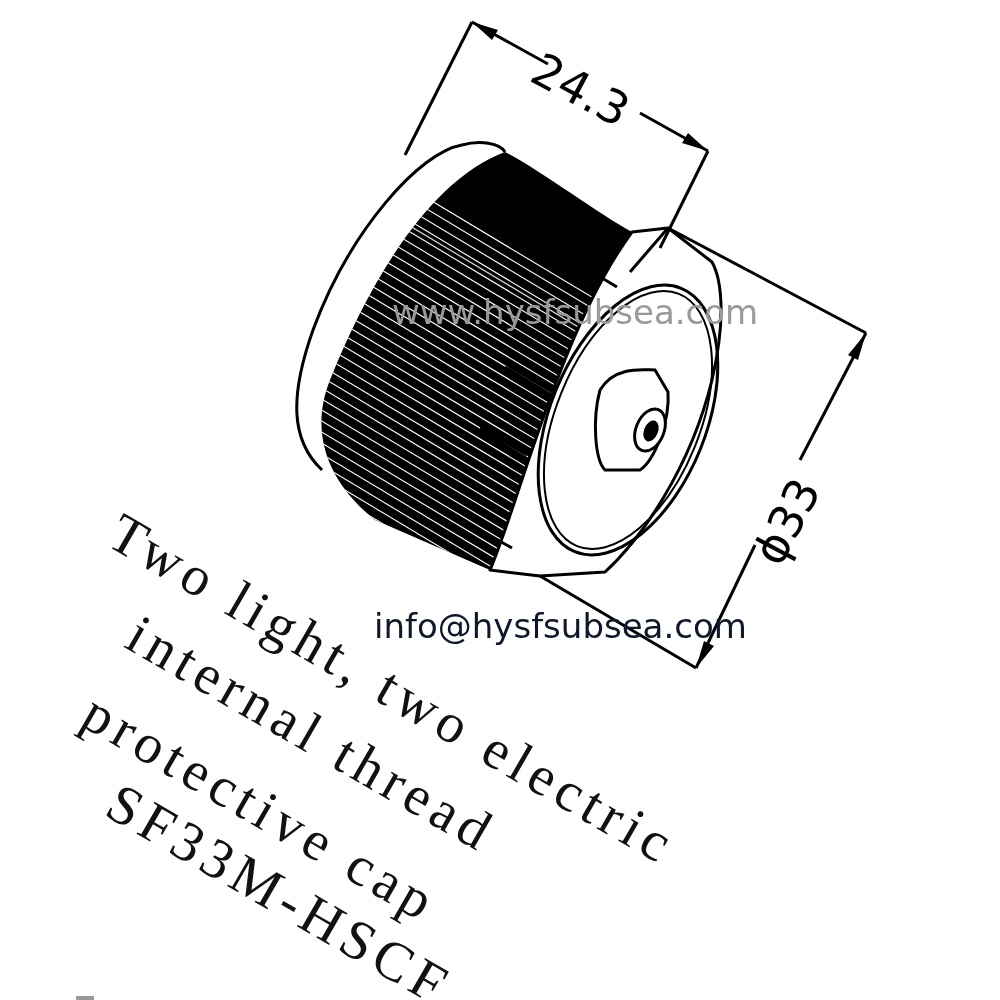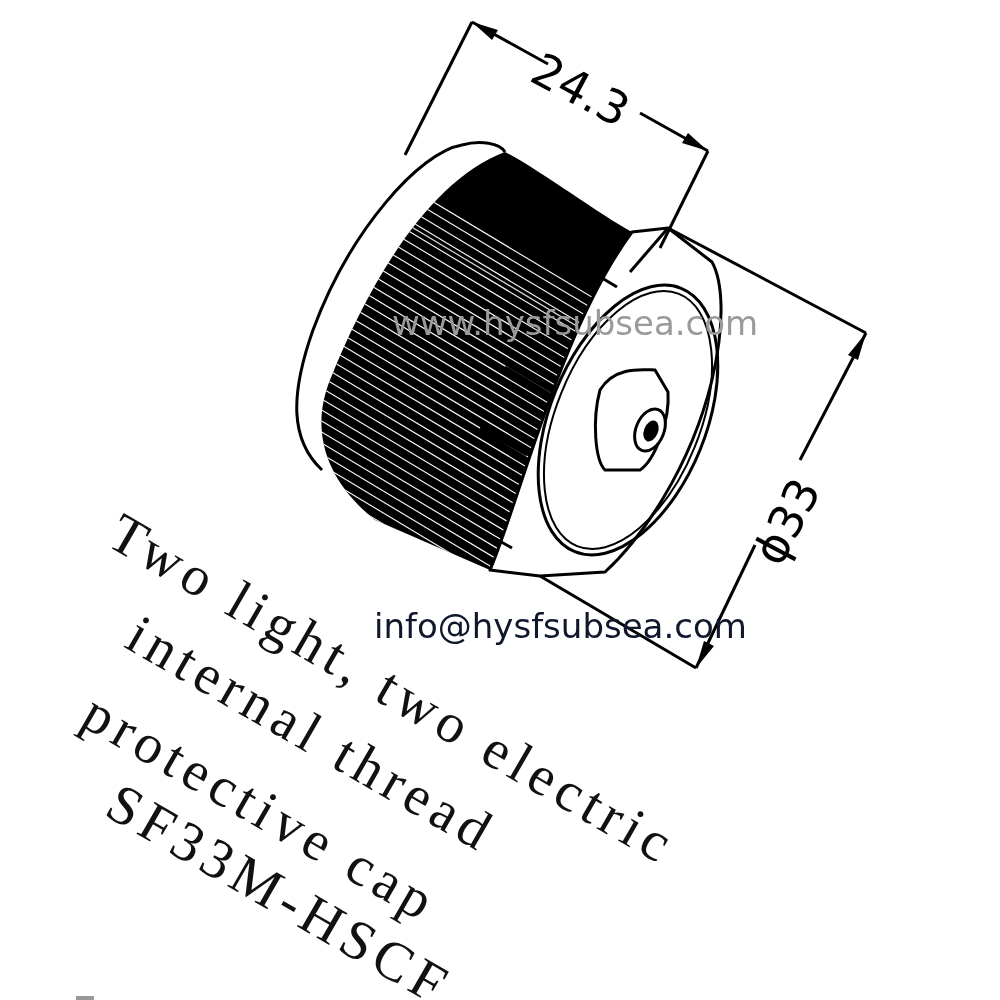--- a/index.html
+++ b/index.html
@@ -109,21 +109,21 @@
     <line x1="866" y1="333" x2="800" y2="460"></line>
     <line x1="755" y1="545" x2="696" y2="668"></line>
     <path d="M866,333 L858,360 L848,355 Z" fill="#000" stroke="none"></path>
     <path d="M696,668 L704,641 L714,646 Z" fill="#000" stroke="none"></path>
   </g>
 </svg>
 
 <div class="dim-text" style="left:548px;top:42px;font-size:46px;transform:rotate(28deg);">24.3</div>
 <div class="dim-text" style="left:742px;top:548px;font-size:46px;transform:rotate(-62deg);">ϕ33</div>
 
-<div class="wm" style="left:392px;top:292px;font-size:34px;color:#9a9a9a;margin-top:11px;">www.hysfsubsea.com</div>
+<div class="wm" style="left:392px;top:292px;font-size:34px;color:#9a9a9a;">www.hysfsubsea.com</div>
 <div class="wm" style="left:374px;top:606px;font-size:34px;color:#0f172a;background:transparent;">info@hysfsubsea.com</div>
 
 <div class="label" style="left:130px;top:500px;">Two light, two electric</div>
 <div class="label" style="left:148px;top:602px;">internal thread</div>
 <div class="label" style="left:104px;top:680px;">protective cap</div>
 <div class="label" style="left:128px;top:770px;">SF33M-HSCF</div>
 
 <div class="tick"></div>
 
 </body></html>

